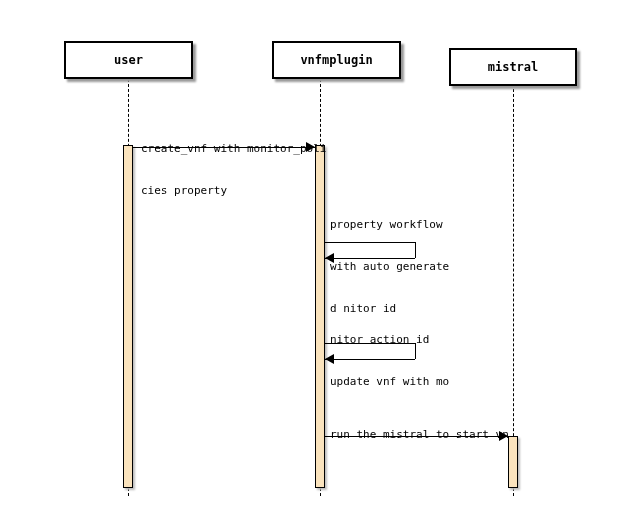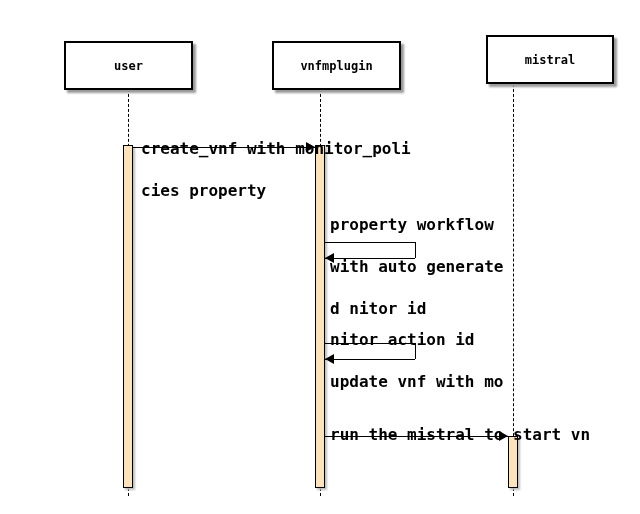--- a/index.html
+++ b/index.html
@@ -5,21 +5,21 @@
   html,body{margin:0;padding:0;background:#ffffff;}
   .stage{
     position:relative;
     width:640px;height:514px;
     background:#ffffff;
     font-family:"DejaVu Sans Mono", monospace;
     overflow:hidden;
   }
   .participant{
     position:absolute;
-    height:49px;
+    height:38px;
     background:#ffffff;
     border:2px solid #000000;
     box-shadow:3px 3px 2px #9a9a9a;
     display:flex;align-items:center;justify-content:center;
     font-size:12px;font-weight:bold;color:#000000;
     box-sizing:border-box;
   }
   .lifeline{
     position:absolute;
     width:0;
@@ -27,22 +27,22 @@
   }
   .activation{
     position:absolute;
     width:8px;
     background:#fae3bd;
     border:1px solid #000000;
     box-shadow:2px 2px 2px #bdbdbd;
   }
   .msg-label{
     position:absolute;
-    font-size:16px;
-    font-weight:bold;
+    font-size:11px;
+    font-weight:normal;
     line-height:14px;
     color:#000000;
     white-space:pre;
   }
   .hline{
     position:absolute;height:0;
     border-top:1px solid #000000;
   }
   .vline{
     position:absolute;width:0;
@@ -69,21 +69,21 @@
   <div class="lifeline" style="left:128px;top:79px;height:417px;"></div>
   <div class="lifeline" style="left:320px;top:79px;height:417px;"></div>
   <div class="lifeline" style="left:513px;top:79px;height:417px;"></div>
 
   <div class="participant" style="left:64px;top:41px;width:129px;">
     <span>user</span>
   </div>
   <div class="participant" style="left:272px;top:41px;width:129px;">
     <span>vnfmplugin</span>
   </div>
-  <div class="participant" style="left:449px;top:35px;width:128px;margin-left:37px;">
+  <div class="participant" style="left:449px;top:48px;width:128px;">
     <span>mistral</span>
   </div>
 
   <div class="activation" style="left:123px;top:145px;height:341px;"></div>
   <div class="activation" style="left:315px;top:145px;height:341px;"></div>
   <div class="activation" style="left:508px;top:436px;height:50px;"></div>
 
   <div class="msg-label" style="left:141px;top:114px;">
     <div>create_vnf with monitor_poli</div>
     <div>cies property</div>

